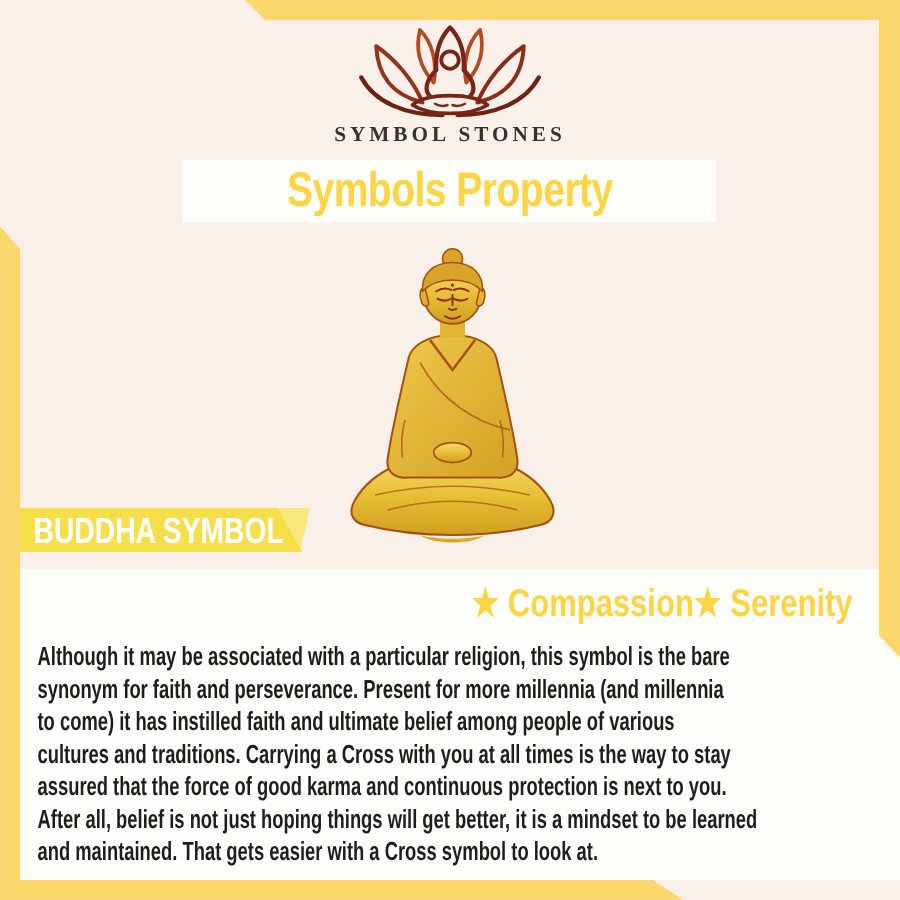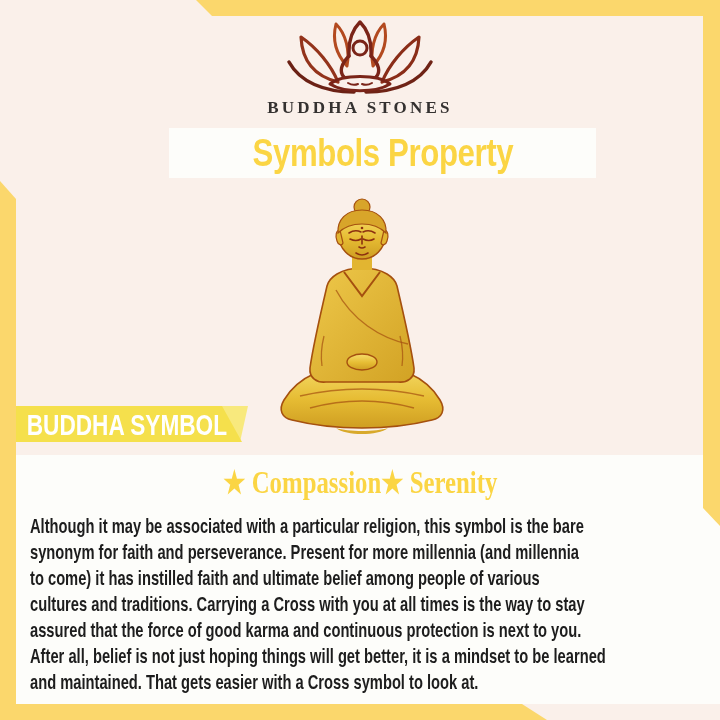--- a/index.html
+++ b/index.html
@@ -19,41 +19,41 @@
   .band-bottom{left:0;top:704px;width:547px;height:16px;
     clip-path:polygon(0 0,522px 0,547px 16px,0 16px);}
 
   
   .logo-svg{position:absolute;left:284px;top:20px;z-index:2;}
   .brand{position:absolute;left:0;top:98px;width:720px;text-align:center;z-index:2;
     font-family:"Liberation Serif", serif;font-size:17px;letter-spacing:3.2px;
     color:var(--brand_text,#343130);font-weight:600;}
 
   .title-strip{position:absolute;left:146px;top:128px;width:427px;height:50px;
-    background:var(--white,#fdfdfa);z-index:3;display:flex;align-items:center;justify-content:center;margin-left:23px;}
+    background:var(--white,#fdfdfa);z-index:3;display:flex;align-items:center;justify-content:center;}
   .title-strip span{font-size:39px;font-weight:bold;color:var(--accent,#fbd544);
     transform:scaleX(.8);letter-spacing:-.5px;white-space:nowrap;}
 
   
   .buddha-svg{position:absolute;left:276px;top:186px;z-index:2;}
 
   
   .ribbon{position:absolute;left:16px;top:406px;width:232px;height:36px;z-index:4;}
   .ribbon .fold{position:absolute;inset:0;background:var(--ribbon_fold,#f8e97d);
     clip-path:polygon(200px 0,232px 0,224px 36px);}
   .ribbon .bar{position:absolute;inset:0;background:var(--ribbon,#f5e04c);
     clip-path:polygon(0 0,206px 0,226px 36px,0 36px);
     display:flex;align-items:flex-end;justify-content:center;}
   .ribbon .bar span{font-size:29px;font-weight:bold;color:var(--ribbon_text,#ffffff);
     transform:scaleX(.78);white-space:nowrap;padding-right:14px;}
 
   
   .white-section{position:absolute;left:16px;top:455px;width:704px;height:249px;
     background:var(--white,#fdfdfa);z-index:1;}
-  .traits{position:absolute;left:0;top:464px;width:720px;text-align:center;z-index:2;font-family:Liberation Serif, serif;}
+  .traits{position:absolute;left:0;top:464px;width:720px;text-align:right;z-index:2;}
   .traits span{display:inline-block;font-size:31px;font-weight:bold;
     color:var(--accent,#fbd544);transform:scaleX(.8);white-space:nowrap;}
   .paragraph{position:absolute;left:30px;top:513px;width:980px;z-index:2;}
   .paragraph .line{height:26px;line-height:26px;font-size:21px;font-weight:bold;
     color:var(--body_text,#1d1d1d);white-space:nowrap;
     transform:scaleX(.7);transform-origin:left top;}
 </style>
 </head>
 <body>
 
@@ -71,21 +71,21 @@
     <path d="M 98,62 C 122,56 134,40 135,17 C 119,28 105,45 98,62" stroke="#8a2d18" stroke-width="3.2"></path>
     <path d="M 63,46 C 52,34 48,20 52,4 C 62,14 66,31 63,46" stroke="#b34a20" stroke-width="3"></path>
     <path d="M 89,46 C 100,34 104,20 100,4 C 90,14 86,31 89,46" stroke="#b34a20" stroke-width="3"></path>
     <circle cx="76" cy="28" r="7" stroke="#7a2418" stroke-width="3"></circle>
     <path d="M 65,36 C 64,18 70,8 76,2 C 82,8 88,18 87,36" stroke="#7a2418" stroke-width="3.4"></path>
     <path d="M 65,36 C 57,44 55,52 60,57" stroke="#7a2418" stroke-width="3.4"></path>
     <path d="M 87,36 C 95,44 97,52 92,57" stroke="#7a2418" stroke-width="3.4"></path>
     <path d="M 46,64 C 58,54 94,54 106,64 C 92,73 60,73 46,64 Z" stroke="#7a2418" stroke-width="3"></path>
     <path d="M 64,63 q 5,3 10,1 M 78,64 q 5,2 10,-1" stroke="#7a2418" stroke-width="2"></path>
   </svg>
-  <div class="brand">BUDDHA STONES</div>
+  <div class="brand">SYMBOL STONES</div>
 
   <div class="title-strip">
     <span>Symbols Property</span>
   </div>
 
   <svg class="buddha-svg" width="172" height="256" viewBox="0 0 172 256">
     <defs>
       <linearGradient id="gold" x1="0" y1="0" x2="0" y2="1">
         <stop offset="0" stop-color="#f6dd6b"></stop>
         <stop offset=".55" stop-color="#e6bc33"></stop>

